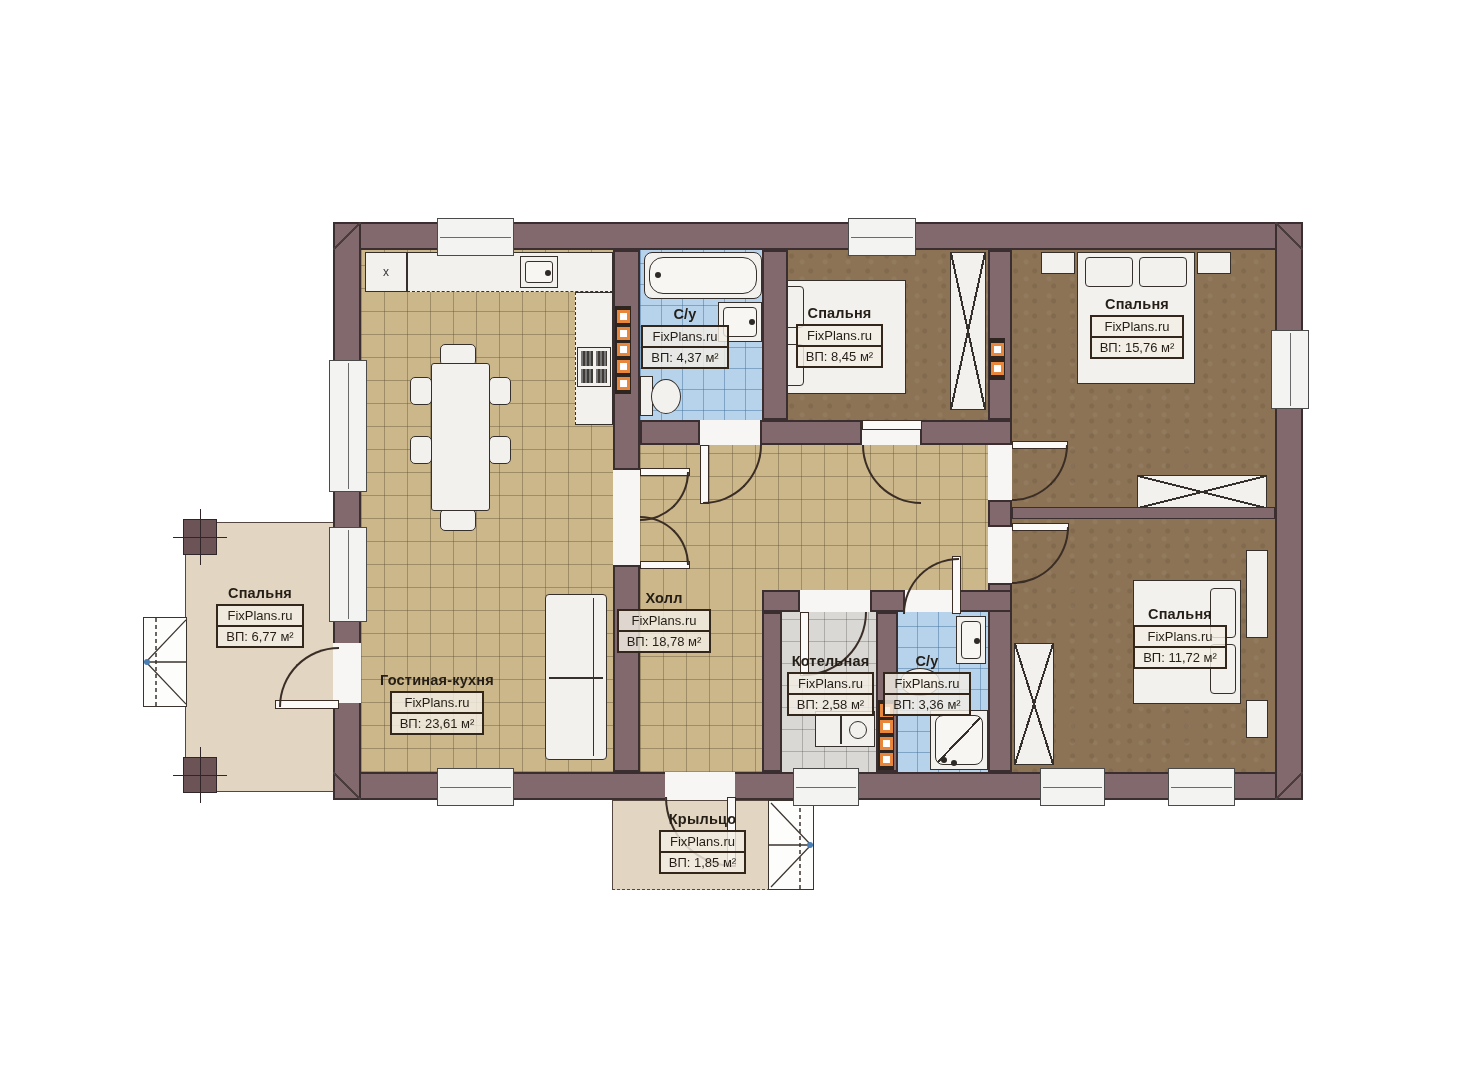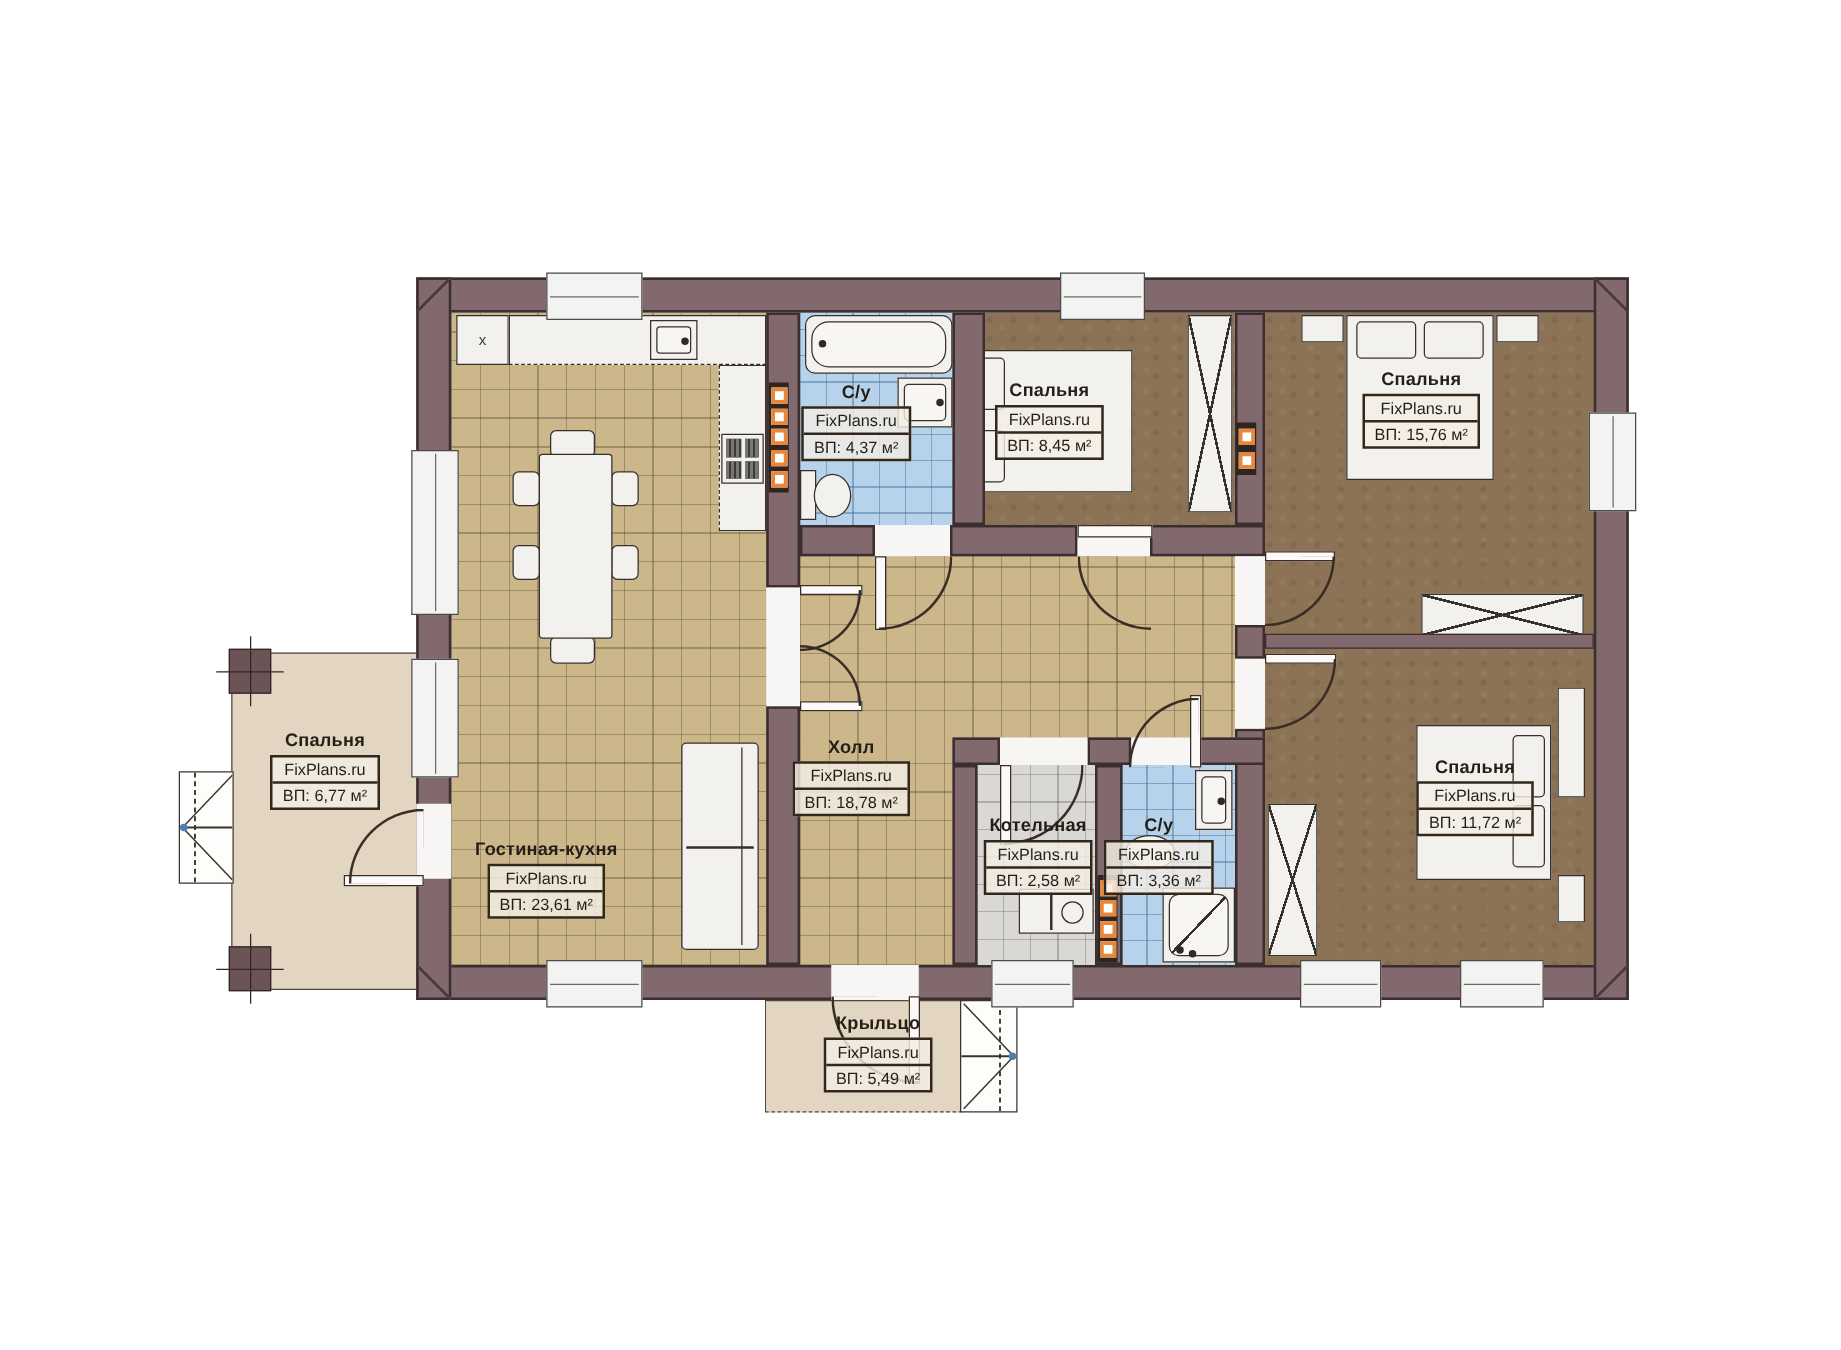--- a/index.html
+++ b/index.html
@@ -304,21 +304,21 @@
   </div>
 
   <div class="room-label" style="left:1072px;top:296px;width:130px;">
     <div class="rl-title">Спальня</div>
     <div class="rl-box">
       <div class="rl-row">FixPlans.ru</div>
       <div class="rl-row">ВП: 15,76 м²</div>
     </div>
   </div>
 
-  <div class="room-label" style="left:621px;top:590px;width:120px;">
+  <div class="room-label" style="left:604px;top:590px;width:120px;">
     <div class="rl-title">Холл</div>
     <div class="rl-box">
       <div class="rl-row">FixPlans.ru</div>
       <div class="rl-row">ВП: 18,78 м²</div>
     </div>
   </div>
 
   <div class="room-label" style="left:773px;top:653px;width:115px;">
     <div class="rl-title">Котельная</div>
     <div class="rl-box">
@@ -340,17 +340,17 @@
     <div class="rl-box">
       <div class="rl-row">FixPlans.ru</div>
       <div class="rl-row">ВП: 11,72 м²</div>
     </div>
   </div>
 
   <div class="room-label" style="left:640px;top:811px;width:125px;">
     <div class="rl-title">Крыльцо</div>
     <div class="rl-box">
       <div class="rl-row">FixPlans.ru</div>
-      <div class="rl-row">ВП: 5,49 м²</div>
+      <div class="rl-row">ВП: 1,85 м²</div>
     </div>
   </div>
 
 </div>
 
 </body></html>

